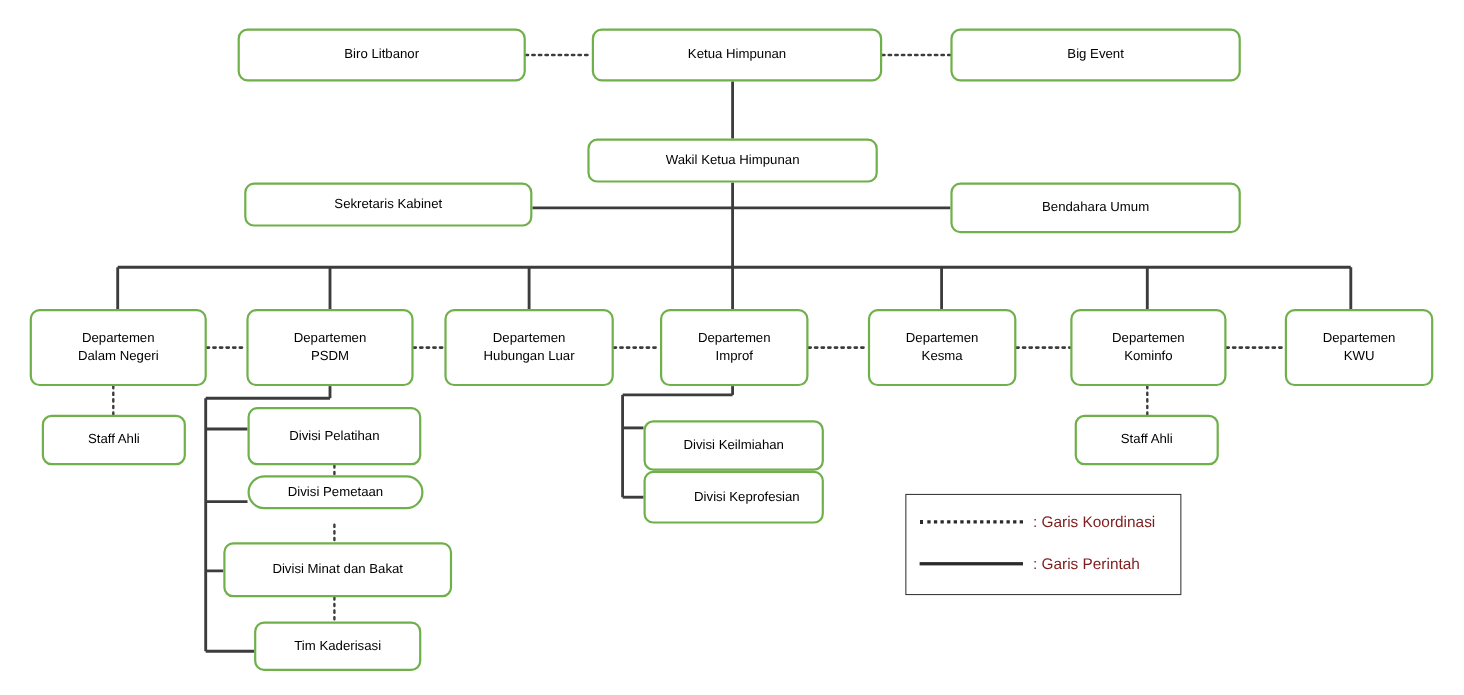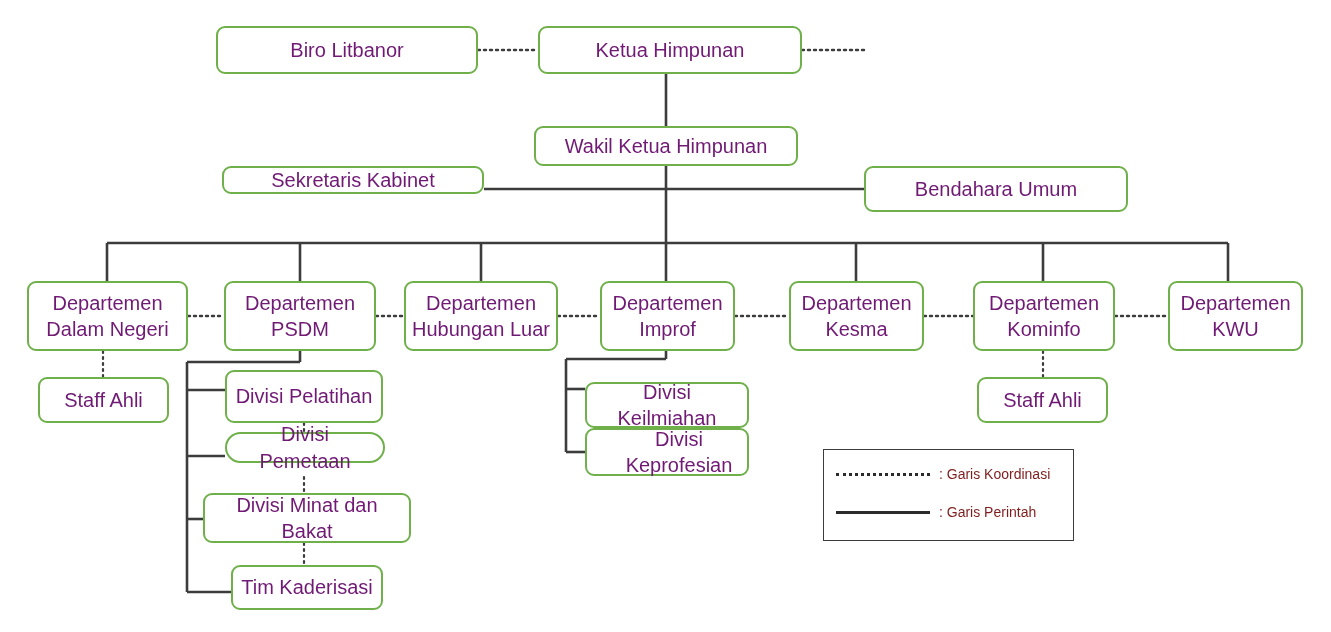--- a/index.html
+++ b/index.html
@@ -15,22 +15,22 @@
   .node{
     position:absolute;
     box-sizing:border-box;
     border:2px solid #6fb04a;
     border-radius:9px;
     background:#ffffff;
     display:flex;
     align-items:center;
     justify-content:center;
     text-align:center;
-    color:#701a75;
-    font-size:20px;
+    color:#000000;
+    font-size:12px;
     line-height:1.32;
     padding:2px 6px;
     z-index:3;
   }
   .node .lbl{display:block;white-space:pre-line;}
   .legend{
     position:absolute;
     box-sizing:border-box;
     border:1.6px solid #3c3c3c;
     background:#ffffff;
@@ -102,25 +102,28 @@
       <line x1="667" y1="412" x2="667" y2="428" stroke-width="2.2" stroke-dasharray="2,4" stroke-linecap="round"></line>
     </g>
   </svg>
 
   <div class="node" style="left:216px;top:26px;width:262px;height:48px;">
     <span class="lbl">Biro Litbanor</span>
   </div>
   <div class="node" style="left:538px;top:26px;width:264px;height:48px;">
     <span class="lbl">Ketua Himpunan</span>
   </div>
+  <div class="node" style="left:864px;top:26px;width:264px;height:48px;">
+    <span class="lbl">Big Event</span>
+  </div>
 
   <div class="node" style="left:534px;top:126px;width:264px;height:40px;">
     <span class="lbl">Wakil Ketua Himpunan</span>
   </div>
-  <div class="node" style="left:222px;top:166px;width:262px;height:28px;">
+  <div class="node" style="left:222px;top:166px;width:262px;height:40px;">
     <span class="lbl">Sekretaris Kabinet</span>
   </div>
   <div class="node" style="left:864px;top:166px;width:264px;height:46px;text-align:right;">
     <span class="lbl">Bendahara Umum</span>
   </div>
 
   <div class="node" style="left:27px;top:281px;width:161px;height:70px;">
     <span class="lbl">Departemen
 Dalam Negeri</span>
   </div>

